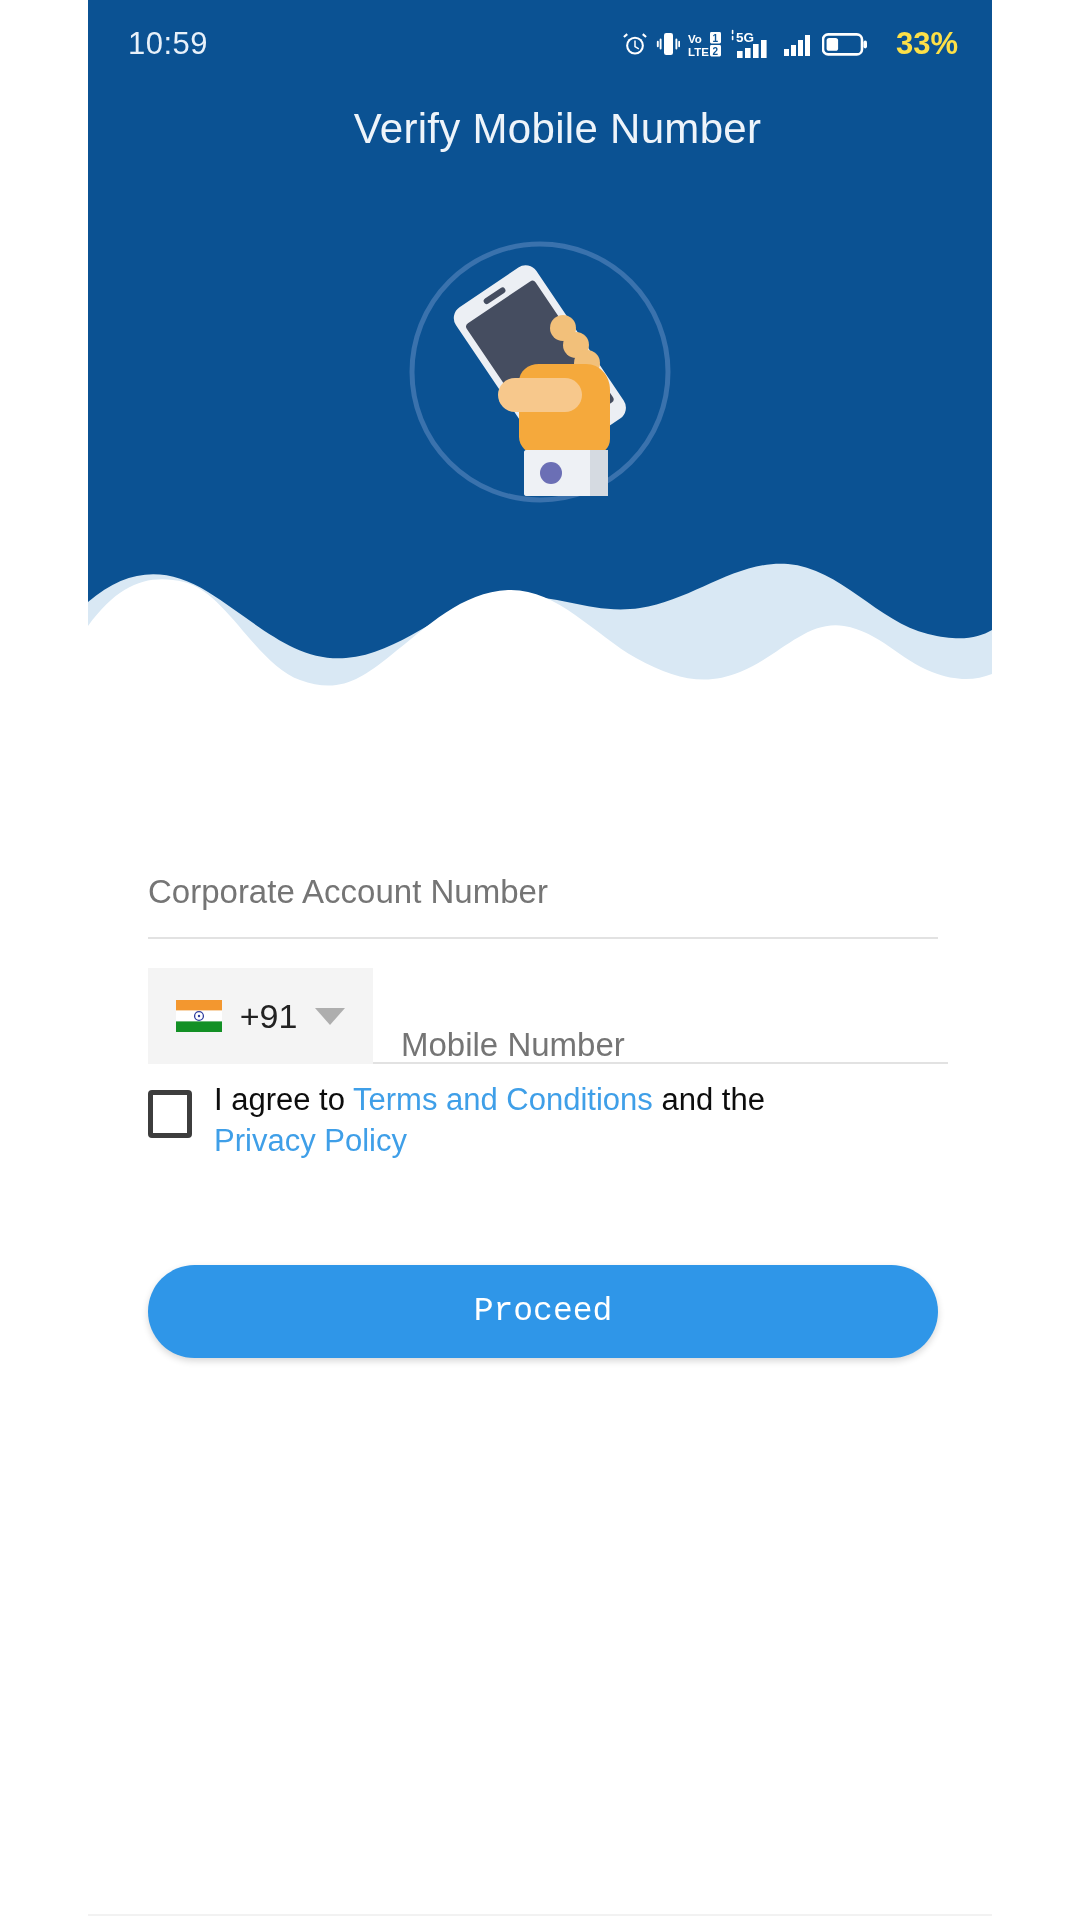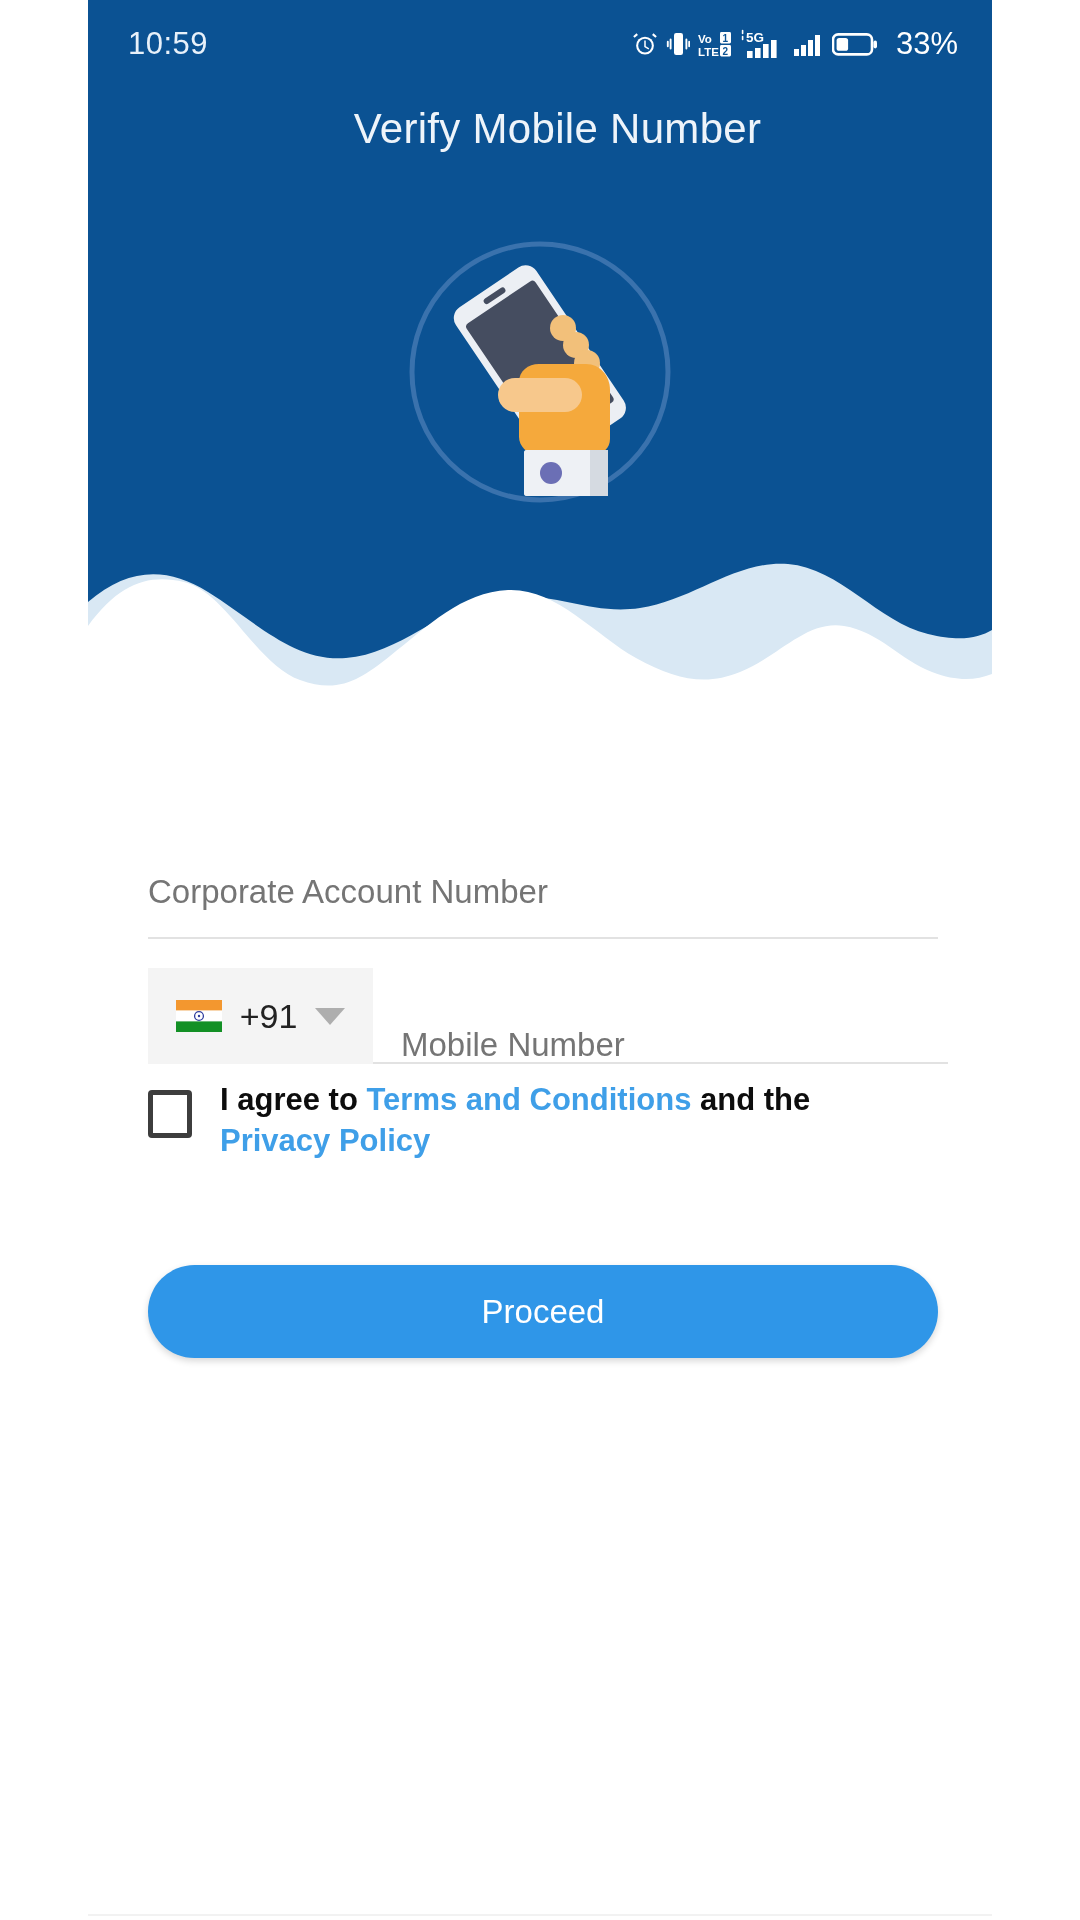--- a/index.html
+++ b/index.html
@@ -48,21 +48,21 @@
   .status-icons { display:flex; align-items:center; gap:8px; }
 
   .ic { display:block; }
   .ic-alarm { width:26px; height:26px; }
   .ic-vib   { width:24px; height:28px; }
   .ic-volte { width:34px; height:27px; }
   .ic-5g    { width:46px; height:30px; }
   .ic-sig2  { width:30px; height:24px; }
   .ic-batt  { width:46px; height:25px; }
   .status-batt-text {
-    color:#ffffff; font-size:31px; margin-left:10px; font-weight:400;
+    color:#fde047; font-size:31px; margin-left:20px; font-weight:700;
   }
 
   
   .hero-title {
     position:absolute; top:105px; left:0; width:904px;
     text-align:center;
     color:#eef4fa;
     font-size:42px; font-weight:400; letter-spacing:.3px;
     z-index:4;
     padding-left:35px;
@@ -131,42 +131,42 @@
   }
   .phone-input-wrap .rule {
     position:absolute; left:0; right:0; bottom:0;
     height:2px; background:#e2e2e2;
   }
 
   
   .terms-row {
     position:absolute; left:60px; top:380px;
     width:800px;
-    display:flex; align-items:flex-start; gap:28px;font-weight:bold;
+    display:flex; align-items:flex-start; gap:22px;
   }
   .checkbox {
     flex:none;
     width:44px; height:48px; margin-top:10px;
     border:5px solid #3d3d3d; border-radius:4px;
     background:#ffffff; cursor:pointer;
   }
   .terms-text {
     font-size:31px; line-height:1.32; color:#0d0d0d;
     max-width:625px;
   }
   .lnk { color:#3f9fe8; cursor:pointer; }
 
   
   .proceed {
     position:absolute; left:60px; top:565px;
     width:790px; height:93px;
     background:#2f96e8;
     border:none; border-radius:50px;
     color:#ffffff; font-size:33px;
-    font-family:Liberation Sans, sans-serif;
+    font-family:Liberation Mono, monospace;
     cursor:pointer;
     box-shadow:0 3px 7px rgba(0,0,0,.16);
   }
 
   .nav-hint {
     position:absolute; left:88px; bottom:4px;
     width:904px; height:2px; background:#f2f2f2;
   }
 </style>
 </head>

